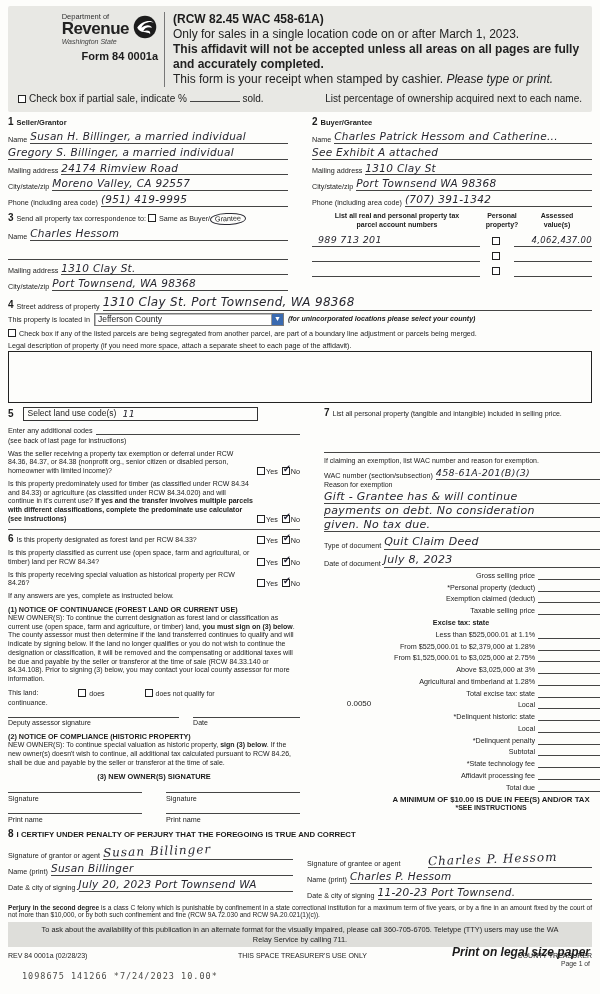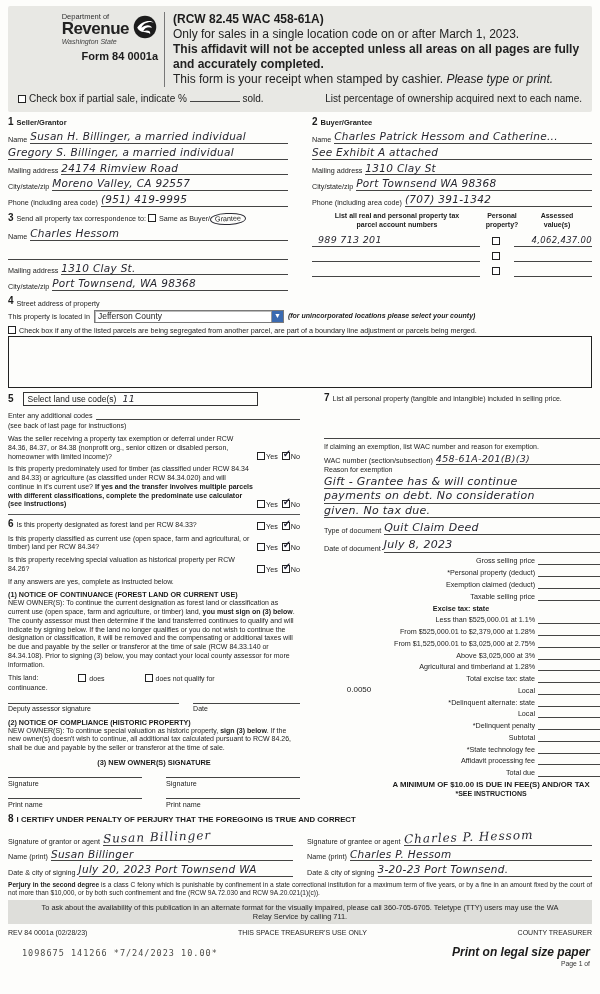--- a/index.html
+++ b/index.html
@@ -222,30 +222,32 @@
           <span class="p-val"><span class="hw hw-sm"></span></span>
         </div>
         </div>
     </div>
   </div>
 
   <div style="margin-top:4px;">
     <div class="fld" style="margin-top:0;">
         <span class="sec-num">4</span>
         <span class="fld-label">Street address of property</span>
+        <span class="fl"><span class="hw" style="font-size:12px;">1310 Clay St. Port Townsend, WA 98368</span></span>
       </div>
     <div class="county-row">
       <span style="font-size:7.2px;">This property is located in</span>
       <span class="combo">
         <span>Jefferson County</span>
         <span class="combo-arrow">▼</span>
       </span>
       <i style="font-size:7px;font-weight:bold;">(for unincorporated locations please select your county)</i>
     </div>
     <div style="margin-top:3px;"><span class="cb"></span><span style="font-size:7.2px;">Check box if any of the listed parcels are being segregated from another parcel, are part of a boundary line adjustment or parcels being merged.</span></div>
+    <div style="margin-top:2px;font-size:7.2px;">Legal description of property (if you need more space, attach a separate sheet to each page of the affidavit).</div>
     <div class="legal-box">
       <div>
           <div class="hw" style="font-size:10.5px;line-height:1.18;"></div>
           <div class="hw" style="font-size:10.5px;line-height:1.18;"></div>
           <div class="hw" style="font-size:10.5px;line-height:1.18;"></div>
           <div class="hw" style="font-size:10.5px;line-height:1.18;"></div>
         </div>
     </div>
   </div>
 
@@ -391,21 +393,21 @@
             <span class="tax-label">Total excise tax: state</span>
             <span class="tax-amt">0.00</span>
           </div>
             <div class="tax-row">
             <span class="tax-pre">0.0050</span>
             <span class="tax-label">Local</span>
             <span class="tax-amt">0.00</span>
           </div>
             <div class="tax-row">
             <span class="tax-pre"></span>
-            <span class="tax-label">*Delinquent alternate: state</span>
+            <span class="tax-label">*Delinquent historic: state</span>
             <span class="tax-amt">0.00</span>
           </div>
             <div class="tax-row">
             <span class="tax-pre"></span>
             <span class="tax-label">Local</span>
             <span class="tax-amt">0.00</span>
           </div>
             <div class="tax-row">
             <span class="tax-pre"></span>
             <span class="tax-label">*Delinquent penalty</span>
@@ -449,31 +451,31 @@
         <div class="fld">
             <span class="fld-label">Name (print)</span>
             <span class="fl"><span class="hw hw-lg">Susan Billinger</span></span>
           </div>
         <div class="fld">
             <span class="fld-label">Date &amp; city of signing</span>
             <span class="fl"><span class="hw hw-lg">July 20, 2023 Port Townsend WA</span></span>
           </div>
       </div>
       <div class="col8">
-        <div class="fld" style="margin-top:2px;">
+        <div class="fld" style="margin-top:10px;gap:24px;">
             <span class="fld-label">Signature of grantee or agent</span>
             <span class="fl"><span class="sig-script">Charles P. Hessom</span></span>
           </div>
         <div class="fld">
             <span class="fld-label">Name (print)</span>
             <span class="fl"><span class="hw hw-lg">Charles P. Hessom</span></span>
           </div>
         <div class="fld">
             <span class="fld-label">Date &amp; city of signing</span>
-            <span class="fl"><span class="hw hw-lg">3-20-23 Port Townsend.</span></span>
+            <span class="fl"><span class="hw hw-lg">11-20-23 Port Townsend.</span></span>
           </div>
       </div>
     </div>
   </div>
 
   <div class="perjury"><b>Perjury in the second degree</b><span> is a class C felony which is punishable by confinement in a state correctional institution for a maximum term of five years, or by a fine in an amount fixed by the court of not more than $10,000, or by both such confinement and fine (RCW 9A.72.030 and RCW 9A.20.021(1)(c)).</span></div>
   <div class="gray-note">To ask about the availability of this publication in an alternate format for the visually impaired, please call 360-705-6705. Teletype (TTY) users may use the WA Relay Service by calling 711.</div>
   <div class="footer-row">
     <span>REV 84 0001a   (02/28/23)</span>
     <span style="font-weight:normal;">THIS SPACE TREASURER'S USE ONLY</span>

